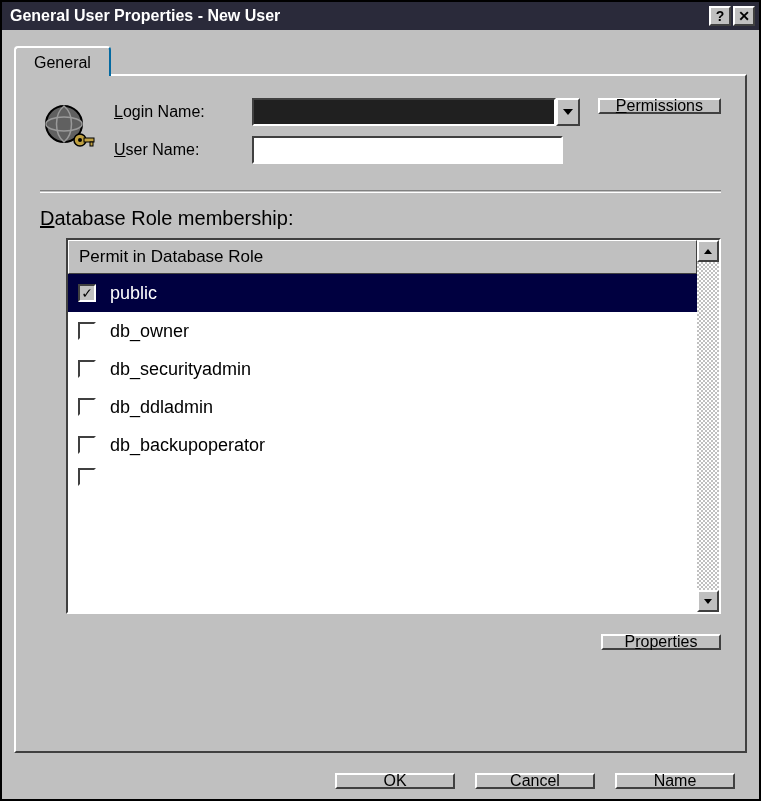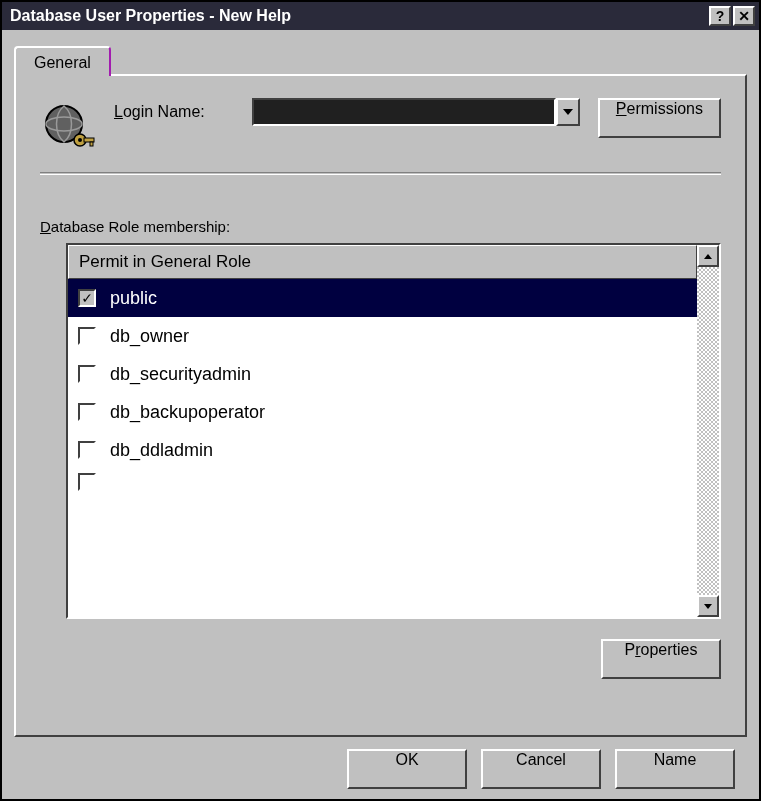--- a/index.html
+++ b/index.html
@@ -60,21 +60,21 @@
   .tab-strip {
     display: flex;
     align-items: flex-end;
     position: relative;
     z-index: 2;
   }
   .tab {
     background: #c0c0c0;
     border-top: 2px solid #fff;
     border-left: 2px solid #fff;
-    border-right: 2px solid #a21caf;
+    border-right: 2px solid #0369a1;
     padding: 6px 18px 4px 18px;
     font-size: 16px;
     border-radius: 4px 4px 0 0;
     position: relative;
     top: 2px;
   }
   .tab-panel {
     border-top: 2px solid #fff;
     border-left: 2px solid #fff;
     border-right: 2px solid #404040;
@@ -135,47 +135,47 @@
     height: 28px;
     background: #fff;
     border-top: 2px solid #404040;
     border-left: 2px solid #404040;
     border-right: 2px solid #fff;
     border-bottom: 2px solid #fff;
     padding: 0 6px;
     width: 95%;
   }
   .btn {
-    height: 40px;
+    height: 16px;
     padding: 0 16px;
     background: #c0c0c0;
     border-top: 2px solid #fff;
     border-left: 2px solid #fff;
     border-right: 2px solid #404040;
     border-bottom: 2px solid #404040;
     font-size: 16px;
     display: inline-flex;
+    align-items: center;
     justify-content: center;
     cursor: default;
     min-width: 120px;
   }
   .top-right-btn {
     align-self: flex-start;
     margin-top: 0;
   }
   .separator-groove {
     height: 3px;
     border-top: 1px solid #808080;
     border-bottom: 1px solid #fff;
     margin: 0 0 14px 0;
   }
   .section-label {
-    font-size: 15px;
+    font-size: 20px;
     margin-bottom: 8px;
-    margin-top: 29px;
   }
   .listbox-wrap {
     border-top: 2px solid #404040;
     border-left: 2px solid #404040;
     border-right: 2px solid #fff;
     border-bottom: 2px solid #fff;
     background: #fff;
     height: 376px;
     display: flex;
     margin-left: 26px;
@@ -239,31 +239,31 @@
     display: flex; align-items: center; justify-content: center;
   }
   .bottom-right {
     display: flex;
     justify-content: flex-end;
     margin-top: 20px;
   }
   .dialog-buttons {
     display: flex;
     justify-content: flex-end;
-    gap: 14px;
-    padding: 12px 12px 0 0;
+    gap: 20px;
+    padding: 20px 12px 0 0;
   }
   svg { display: block; }
 </style>
 </head>
 <body>
 
 <div class="window">
   <div class="titlebar">
-    <span class="titlebar-text">Database User Properties - New Help</span>
+    <span class="titlebar-text">General User Properties - New User</span>
     <div class="titlebar-buttons">
       <div class="titlebar-btn">
         <span>?</span>
       </div>
       <div class="titlebar-btn">
         <span>✕</span>
       </div>
     </div>
   </div>
 
@@ -294,54 +294,58 @@
             <label><span class="mnemonic">L</span>ogin Name:</label>
             <div class="combo">
               <div class="combo-input"></div>
               <div class="combo-btn">
                 <svg width="10" height="6" viewBox="0 0 10 6">
                     <polygon points="0,0 10,0 5,6" fill="#000"></polygon>
                   </svg>
               </div>
             </div>
           </div>
+          <div class="field-row">
+            <label><span class="mnemonic">U</span>ser Name:</label>
+            <div class="text-input"></div>
+          </div>
         </div>
 
         <div class="btn top-right-btn">
           <span><span class="mnemonic">P</span>ermissions</span>
         </div>
       </div>
 
       <div class="separator-groove"></div>
 
       <div class="section-label"><span class="mnemonic">D</span>atabase Role membership:</div>
 
       <div class="listbox-wrap">
         <div class="listbox">
-          <div class="list-header">Permit in General Role</div>
+          <div class="list-header">Permit in Database Role</div>
           <div class="list-body" id="roles-body">
               <div class="list-row selected">
                 <span class="chk">✓</span>
                 <span>public</span>
               </div>
               <div class="list-row">
                 <span class="chk"></span>
                 <span>db_owner</span>
               </div>
               <div class="list-row">
                 <span class="chk"></span>
                 <span>db_securityadmin</span>
               </div>
               <div class="list-row">
                 <span class="chk"></span>
+                <span>db_ddladmin</span>
+              </div>
+              <div class="list-row">
+                <span class="chk"></span>
                 <span>db_backupoperator</span>
-              </div>
-              <div class="list-row">
-                <span class="chk"></span>
-                <span>db_ddladmin</span>
               </div>
               <div class="list-row">
                 <span class="chk"></span>
               </div>
             </div>
         </div>
         <div class="vscroll">
           <div class="scroll-btn">
             <svg width="8" height="5" viewBox="0 0 8 5">
                 <polygon points="4,0 8,5 0,5" fill="#000"></polygon>

